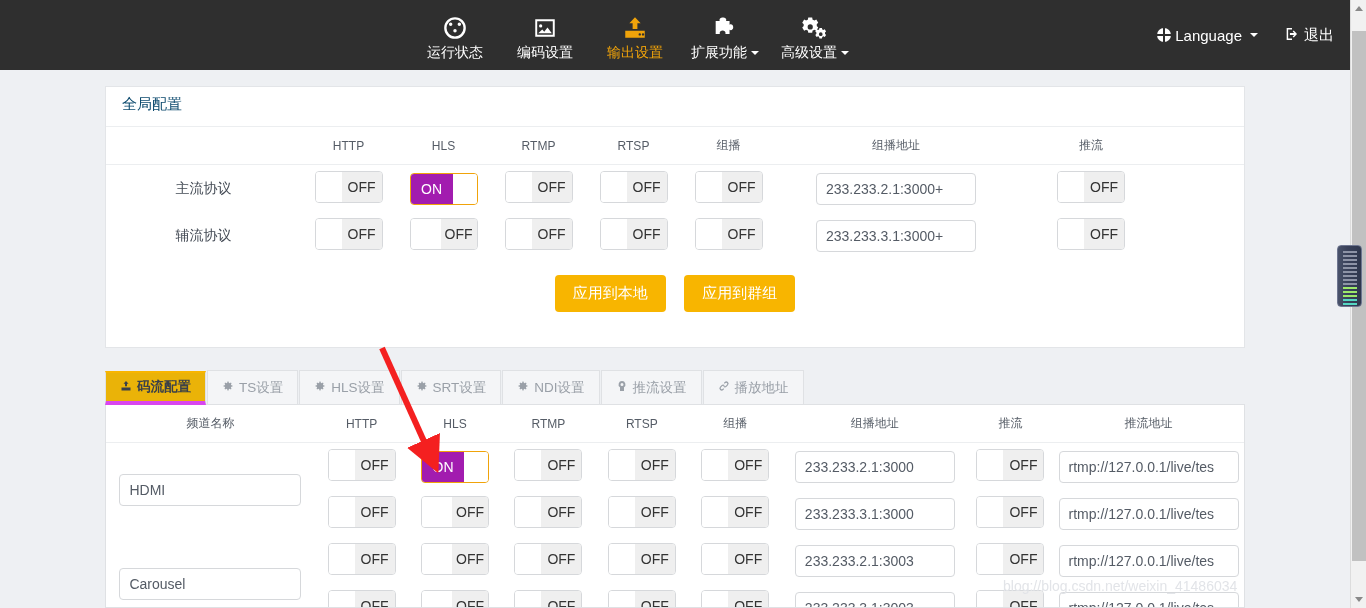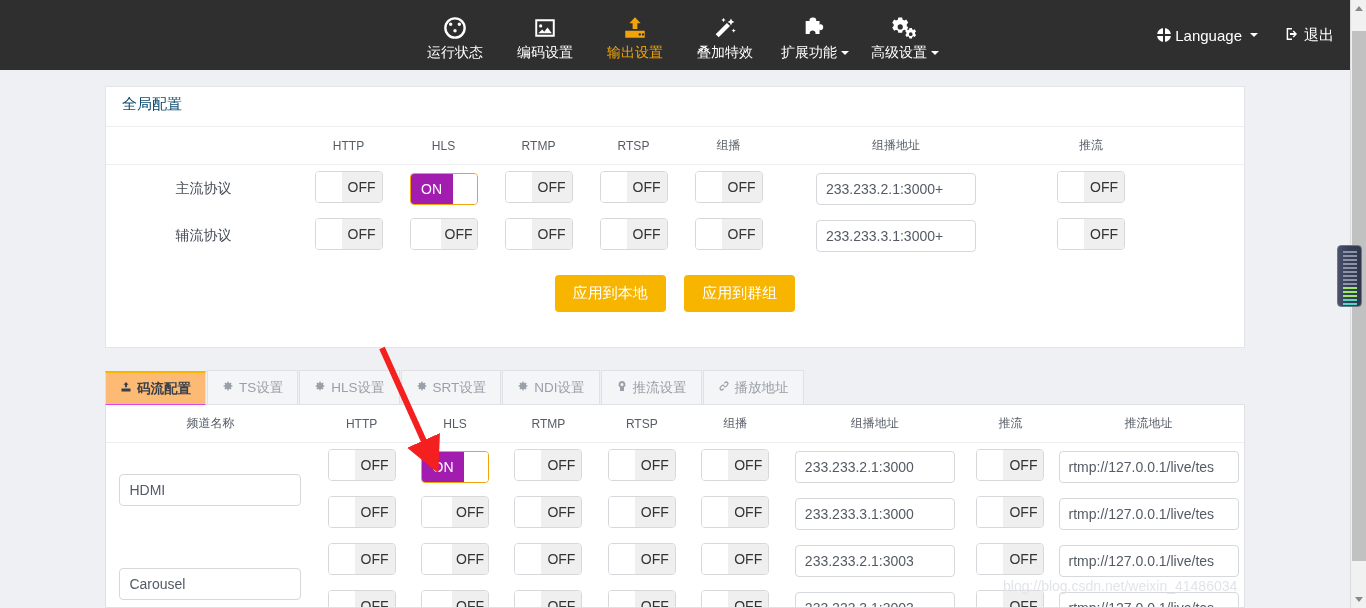--- a/index.html
+++ b/index.html
@@ -107,22 +107,22 @@
   
   #tabs-wrap { position:absolute; left:105px; top:371px; width:1140px; }
   .tabs { display:flex; align-items:flex-end; height:34px; border-bottom:1px solid #dfe1e4; }
   .tab {
     display:flex; align-items:center; gap:5px;
     padding:0 14px; height:34px; font-size:13.5px; color:#9aa0a8;
     background:#f4f5f7; border:1px solid #dfe1e4; border-bottom:none;
     margin-right:1px; cursor:pointer; white-space:nowrap;
   }
   .tab.active {
-    background:#fdba74; color:#3a4049;
-    border-top:2px solid #f8b500; border-bottom:1px solid #d946ef;
+    background:#eab308; color:#3a4049;
+    border-top:2px solid #f8b500; border-bottom:4px solid #d946ef;
     margin-bottom:-1px; font-weight:bold;
   }
   .tab .ti { font-size:12px; }
 
   #stream-panel {
     position:absolute; left:105px; top:405px; width:1140px; height:203px;
     background:#fff; border:1px solid #dfe1e4; border-top:none; overflow:hidden;
   }
   .sub-row td { padding-top:0; padding-bottom:6px; }
 
@@ -182,28 +182,20 @@
 
       <div class="nav-item active">
         <span class="ico">
           <svg width="26" height="26" viewBox="0 0 24 24">
               <path d="M12 2l5.2 5.6h-3V13h-4.4V7.6h-3L12 2zM3 14.6h18V21H3v-6.4zm13.4 2.2a1.1 1.1 0 1 0 0 2.2 1.1 1.1 0 0 0 0-2.2zm3 0a1.1 1.1 0 1 0 0 2.2 1.1 1.1 0 0 0 0-2.2z"></path>
             </svg>
         </span>
         <span class="nav-label">输出设置</span>
       </div>
 
-      <div class="nav-item">
-        <span class="ico">
-          <svg width="26" height="26" viewBox="0 0 24 24">
-              <path d="M17.5 3.2l1 2.2 2.2 1-2.2 1-1 2.2-1-2.2-2.2-1 2.2-1 1-2.2zM13.8 7.4l2.8 2.8L6.2 20.6 3.4 17.8 13.8 7.4zM20 12.4l.6 1.4 1.4.6-1.4.6-.6 1.4-.6-1.4-1.4-.6 1.4-.6.6-1.4zM10.6 2.6l.6 1.4 1.4.6-1.4.6-.6 1.4-.6-1.4-1.4-.6 1.4-.6.6-1.4z"></path>
-            </svg>
-        </span>
-        <span class="nav-label">叠加特效</span>
-      </div>
 
       <div class="nav-item">
         <span class="ico">
           <svg width="26" height="26" viewBox="0 0 24 24">
               <path d="M10.5 2.2c1.5 0 2.7 1 2.7 2.3 0 .4-.1.7-.3 1h3.3v3.4c.3-.2.7-.3 1.1-.3 1.3 0 2.3 1.2 2.3 2.7s-1 2.7-2.3 2.7c-.4 0-.8-.1-1.1-.3v3.9h-4c.2-.3.3-.7.3-1.1 0-1.3-1.2-2.3-2.7-2.3s-2.7 1-2.7 2.3c0 .4.1.8.3 1.1h-4V5.5h3.8a2 2 0 0 1-.3-1c0-1.3 1.2-2.3 2.7-2.3z"></path>
             </svg>
         </span>
         <span class="nav-label">
           <span>扩展功能</span><i class="caret"></i>
         </span>

